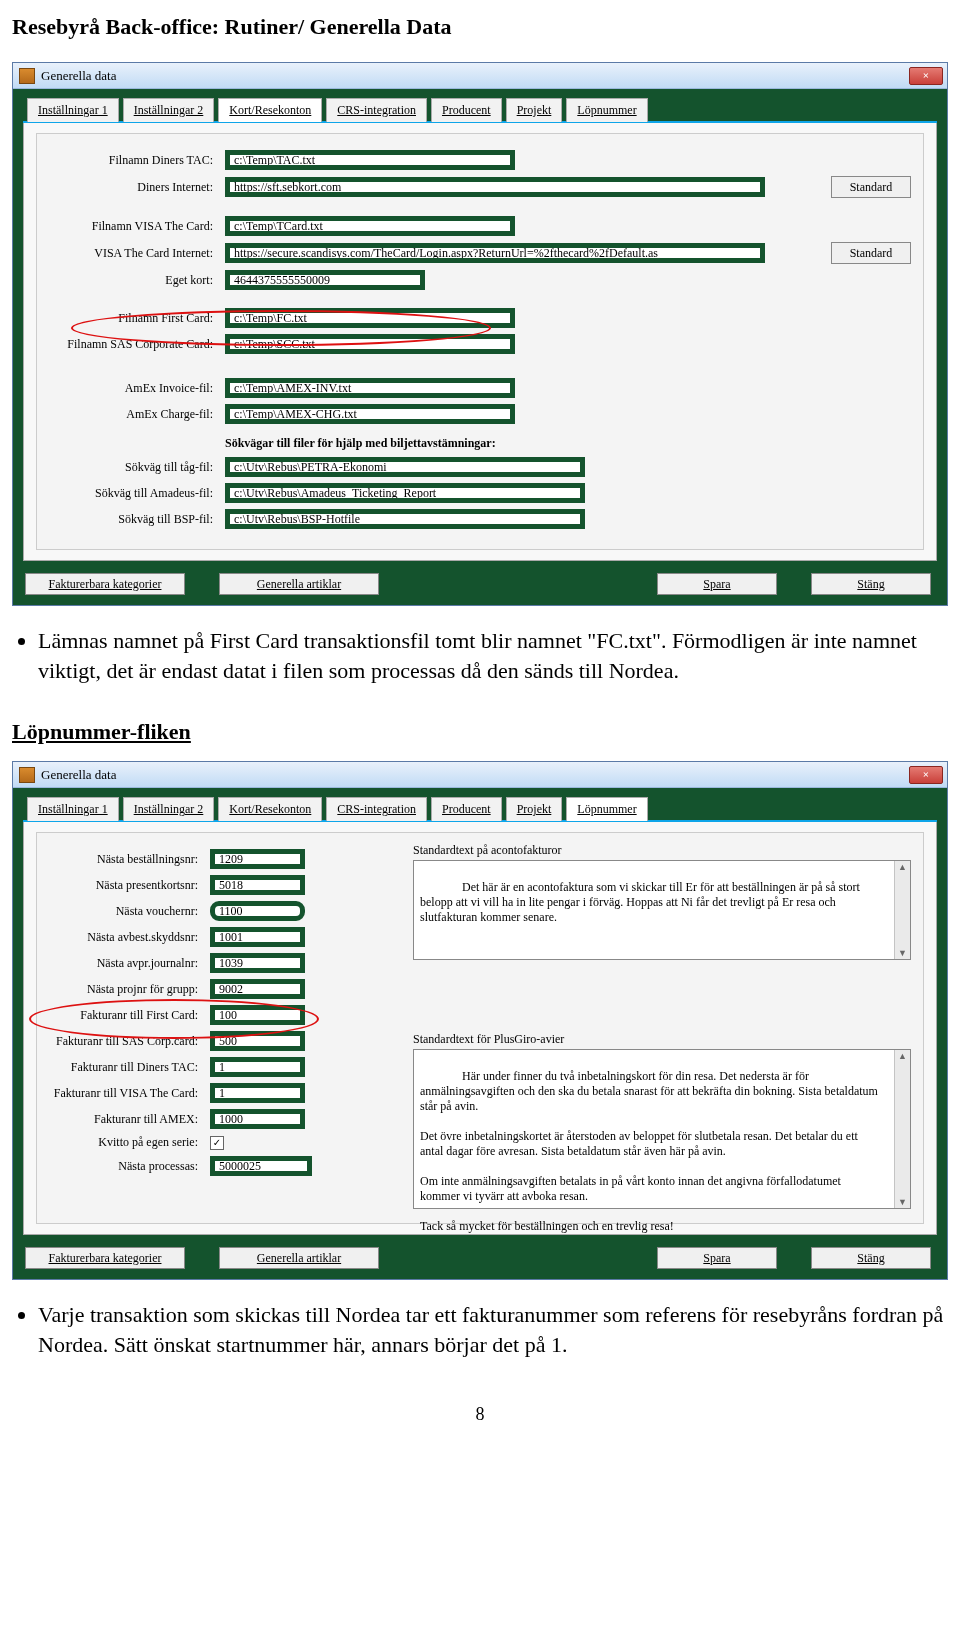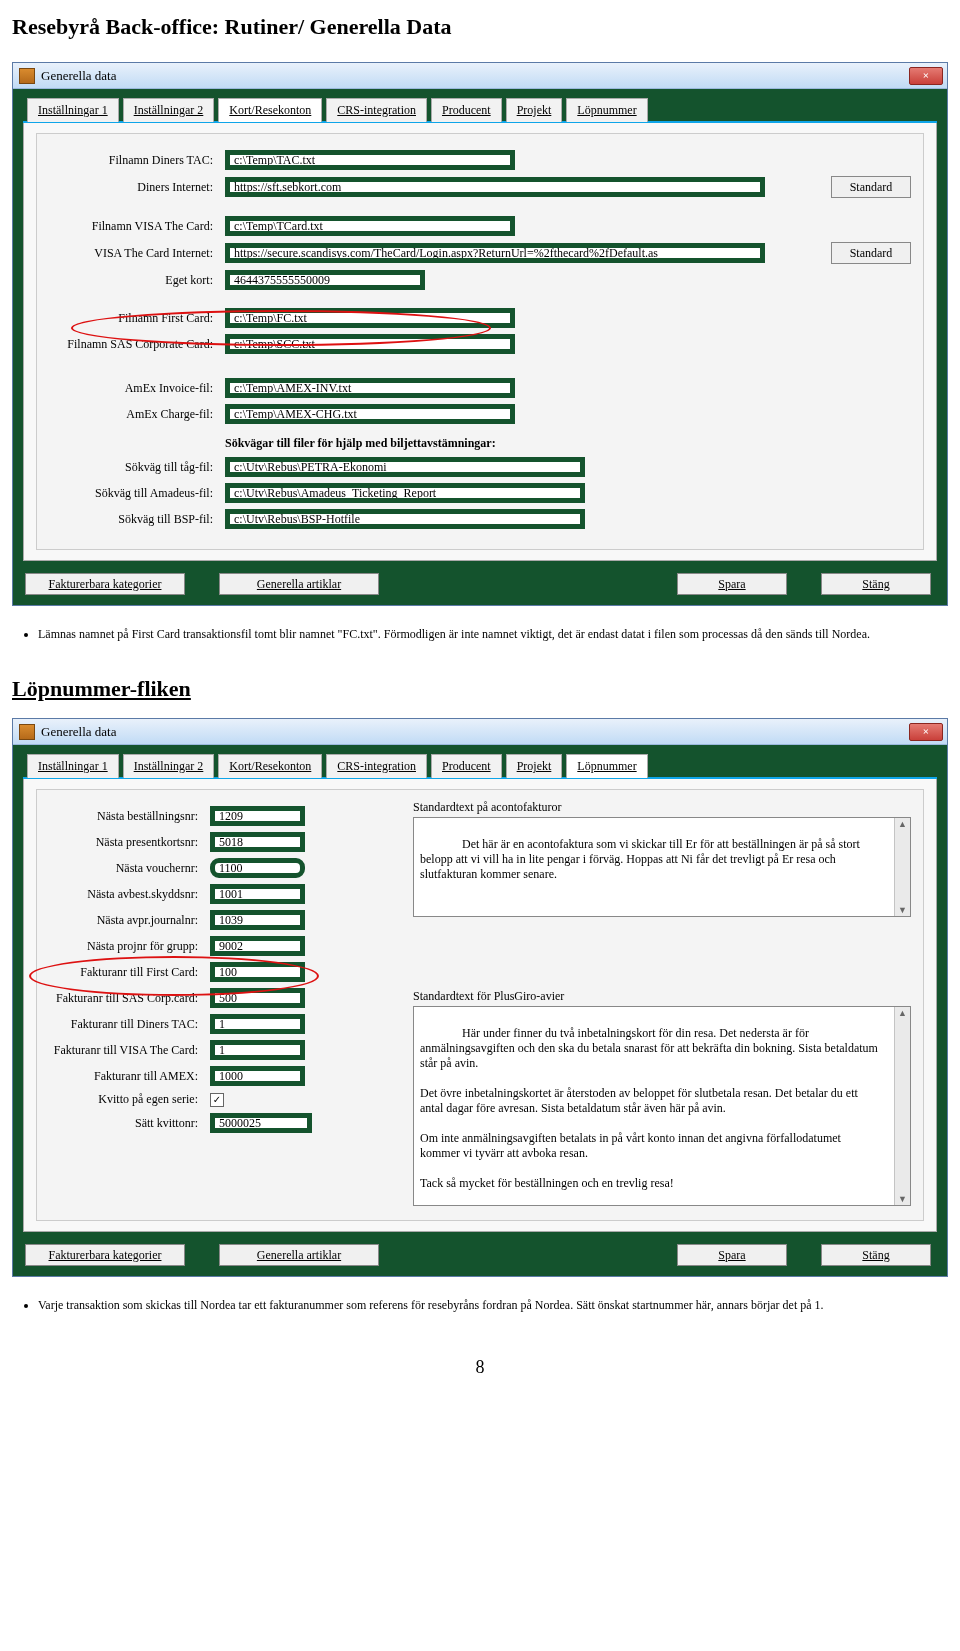--- a/index.html
+++ b/index.html
@@ -97,21 +97,21 @@
     cursor:default;
   }
   .spacer6 { height:6px; }
   .spacer14 { height:12px; }
   .section-label { font-weight:bold; margin-left:176px; margin-top:12px; margin-bottom:2px; }
   .bottom-bar {
     display:flex; gap:34px; padding: 6px 6px 0 2px; margin-top:6px;
   }
   .bottom-bar .btn { width:160px; }
   .bottom-bar .gap { flex:1; }
-  .bottom-bar .right { width:110px;text-align:right; }
+  .bottom-bar .right { width:120px;text-align:right; }
   .annot {
     position:absolute; border:2px solid #d11; border-radius:50%;
     pointer-events:none;
   }
   .twocol { display:flex; gap:24px; }
   .col { flex:0 0 auto; }
   .col-right { flex:1; min-width:0; }
   .textarea {
     width:100%; border:1px solid #888; background:#fff;
     padding:4px 6px; font-family:inherit; font-size:12px;
@@ -121,21 +121,21 @@
   .textarea .sbar {
     position:absolute; right:0; top:0; bottom:0; width:16px;
     background:#eaeaea; border-left:1px solid #c4c4c4;
   }
   .textarea .sbar::before {
     content:"▲"; position:absolute; top:1px; left:3px; font-size:9px; color:#666;
   }
   .textarea .sbar::after {
     content:"▼"; position:absolute; bottom:1px; left:3px; font-size:9px; color:#666;
   }
-  ul.bullets { margin: 8px 0 6px 0; padding-left: 26px; font-size:12px; font-family:"Times New Roman",serif;}
+  ul.bullets { margin: 8px 0 6px 0; padding-left: 26px; font-size:22px; font-family:"Times New Roman",serif;}
   ul.bullets li { margin-bottom:4px; line-height:1.35; }
   .pagenum { text-align:center; margin-top:44px; font-family:"Times New Roman",serif; font-size:18px; }
   .und { text-decoration: underline; }
   .cb { width:14px; height:14px; border:1px solid #666; background:#fff; display:inline-flex; align-items:center; justify-content:center; font-size:10px; }
 </style>
 </head>
 <body>
 
 <div class="doc-title">Resebyrå Back-office: Rutiner/ Generella Data</div>
 
@@ -304,33 +304,33 @@
               </div>
             <div class="row">
                 <span class="lbl" style="width:155px">Fakturanr till AMEX:</span>
                 <input class="input" style="width: 95px;" value="1000">
               </div>
             <div class="row">
                 <span class="lbl" style="width:155px">Kvitto på egen serie:</span>
                 <span class="cb">✓</span>
               </div>
             <div class="row">
-                <span class="lbl" style="width:155px">Sätt kvittonr:</span>
+                <span class="lbl" style="width:155px">Nästa processas:</span>
                 <input class="input" style="width: 102px;" value="5000025">
               </div>
           </div>
           <div class="col-right">
             <div style="margin-bottom:2px;">Standardtext på acontofakturor</div>
             <div class="textarea" style="height:100px;padding-right:16px;">
               <span>Det här är en acontofaktura som vi skickar till Er för att beställningen är på så stort belopp att vi vill ha in lite pengar i förväg. Hoppas att Ni får det trevligt på Er resa och slutfakturan kommer senare.</span>
               <div class="sbar"></div>
             </div>
             <div style="height:72px;"></div>
             <div style="margin-bottom:2px;">Standardtext för PlusGiro-avier</div>
-            <div class="textarea" style="height:200px;padding-right:32px;">
+            <div class="textarea" style="height:160px;padding-right:32px;">
               <span>Här under finner du två inbetalningskort för din resa. Det nedersta är för anmälningsavgiften och den ska du betala snarast för att bekräfta din bokning. Sista betaldatum står på avin.
 
 Det övre inbetalningskortet är återstoden av beloppet för slutbetala resan. Det betalar du ett antal dagar före avresan. Sista betaldatum står även här på avin.
 
 Om inte anmälningsavgiften betalats in på vårt konto innan det angivna förfallodatumet kommer vi tyvärr att avboka resan.
 
 Tack så mycket för beställningen och en trevlig resa!</span>
               <div class="sbar"></div>
             </div>
           </div>

